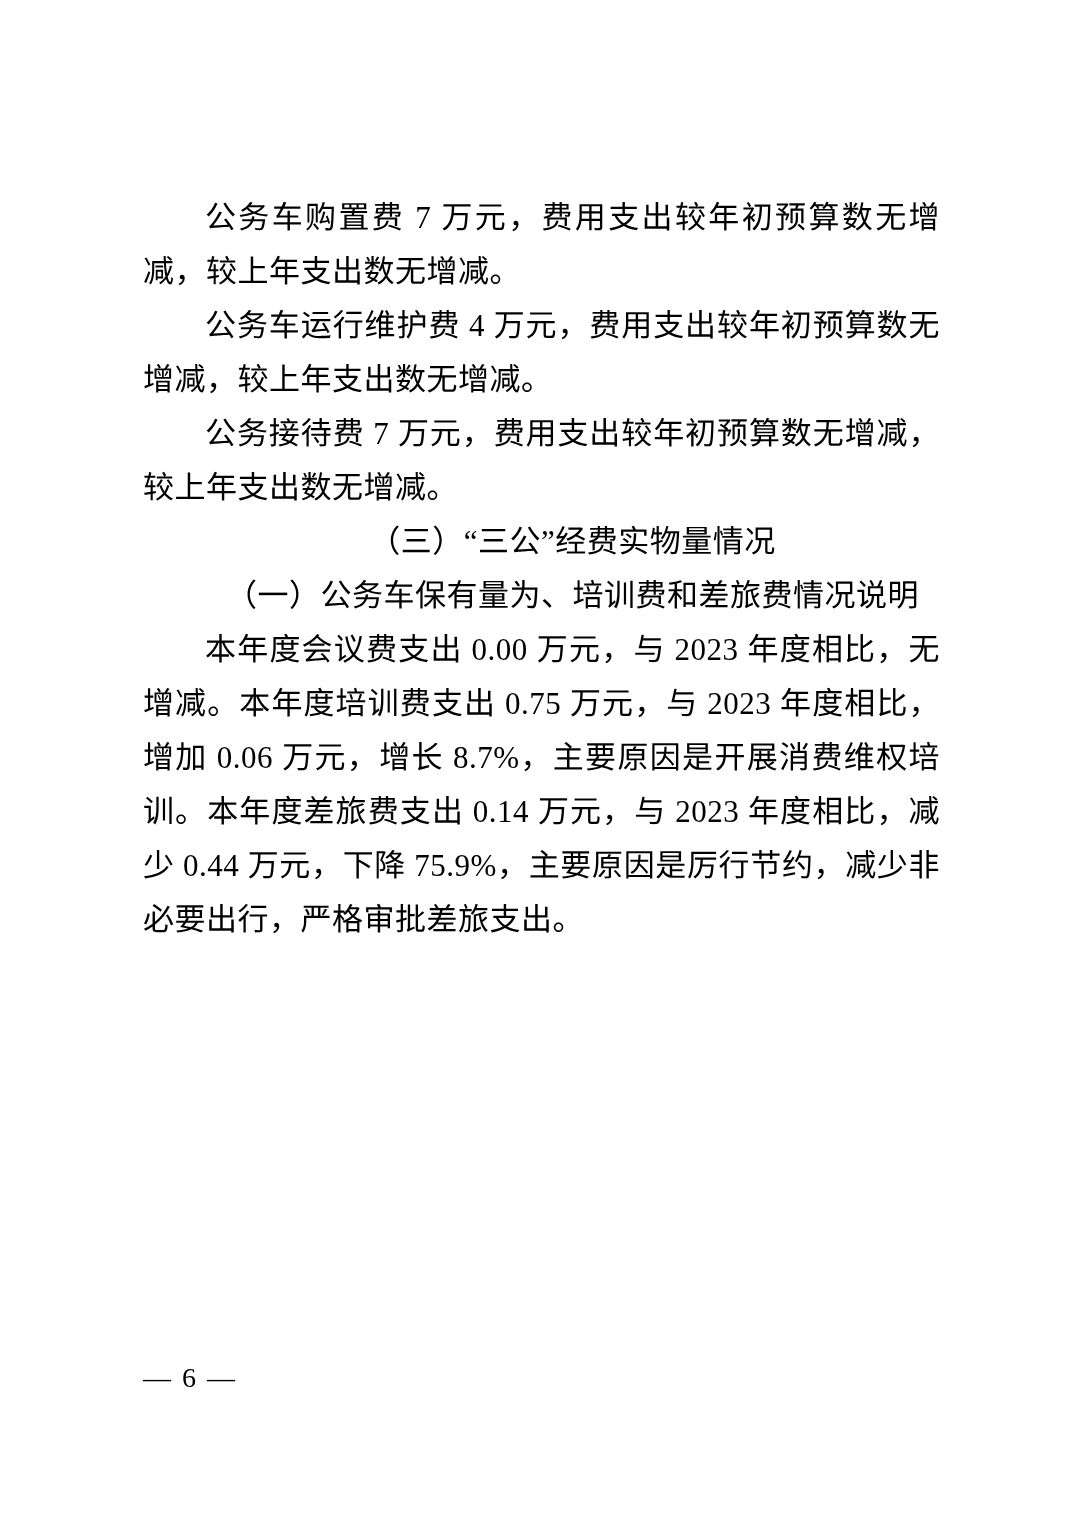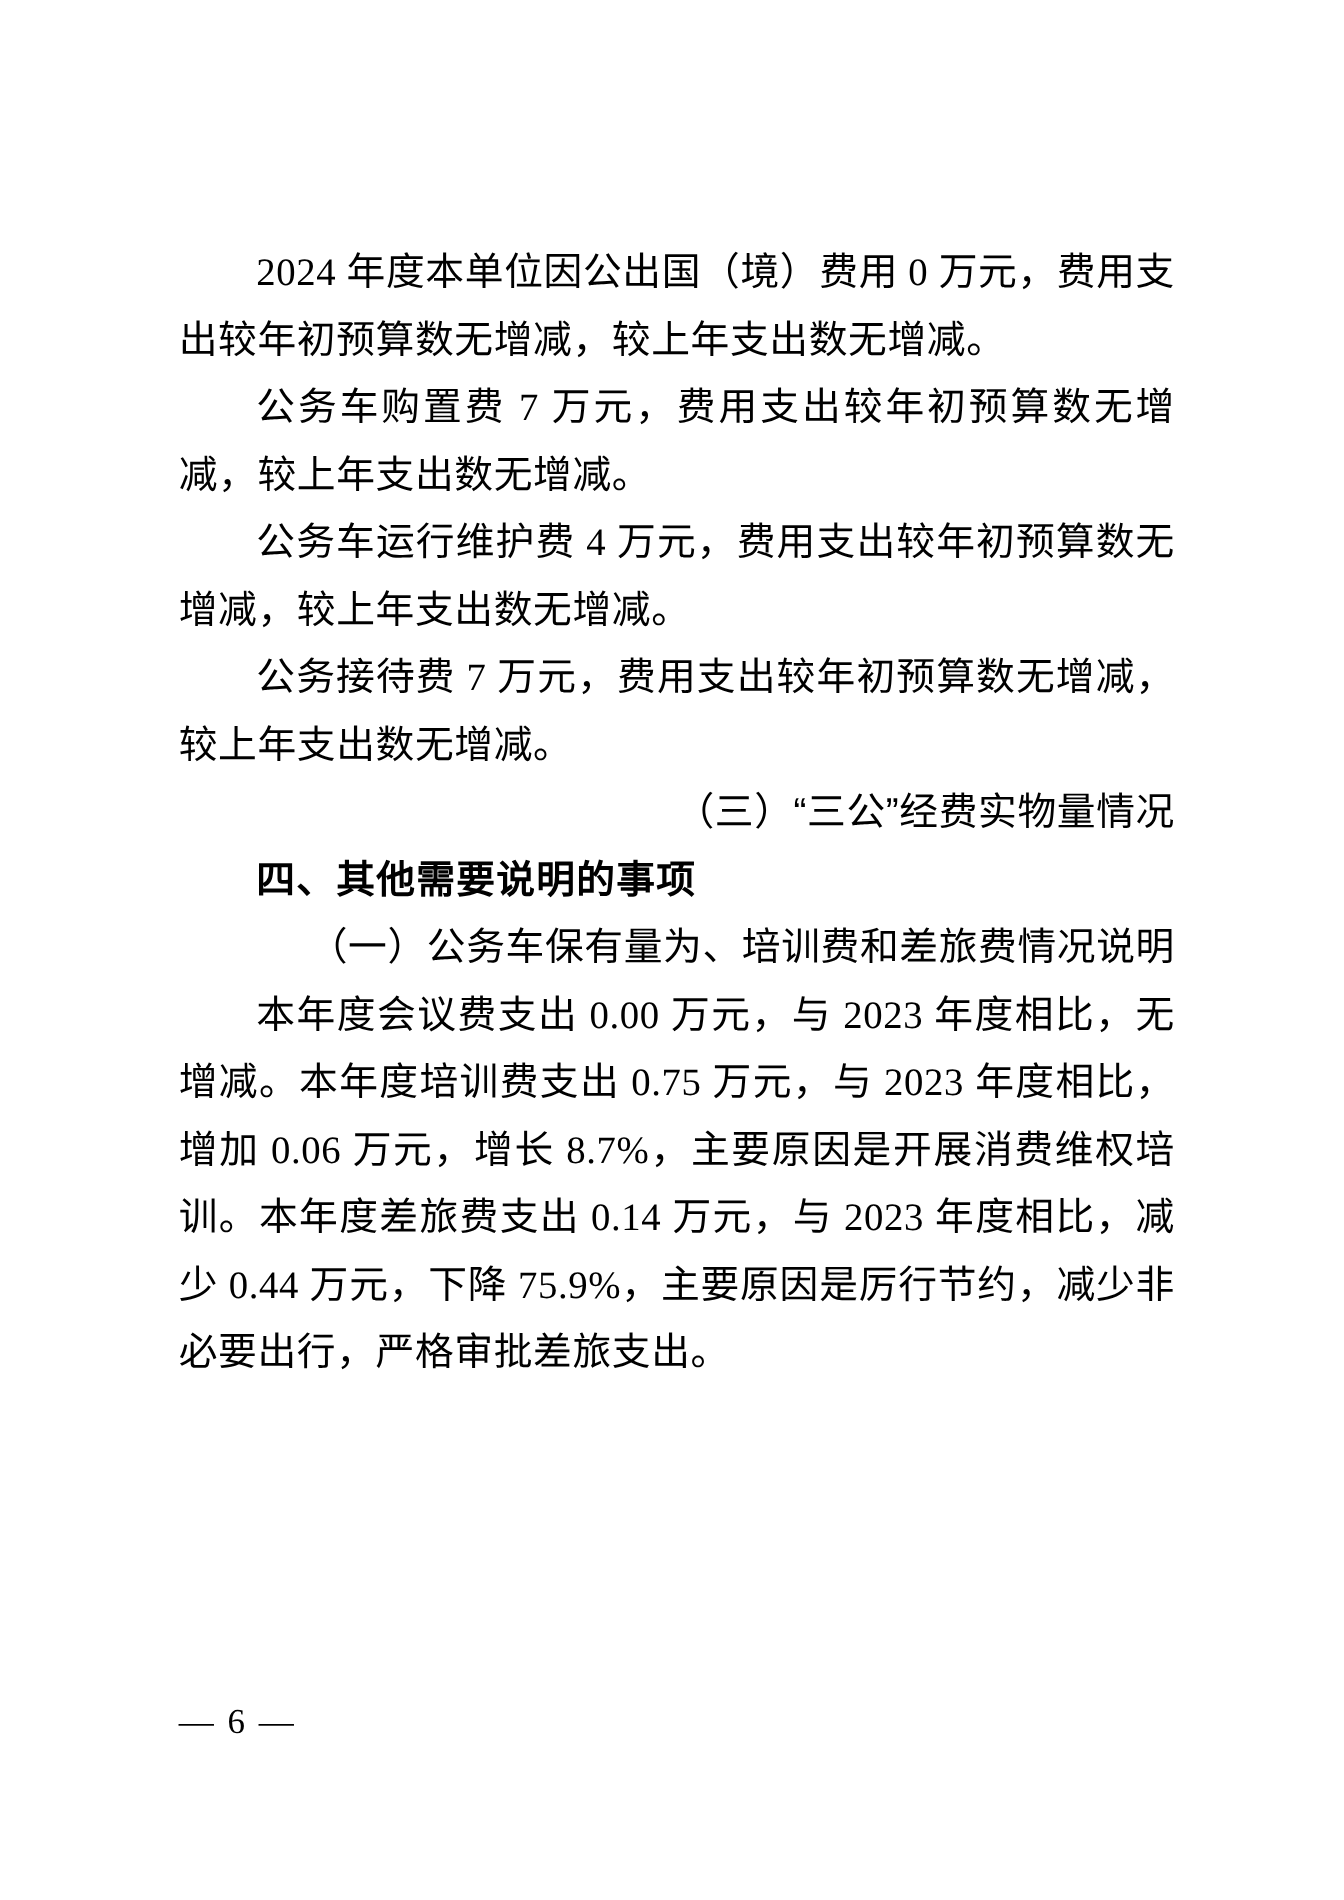--- a/index.html
+++ b/index.html
@@ -32,23 +32,23 @@
     letter-spacing: 0.5px;
     word-break: break-all;
   }
   
   p.body-para {
     font-family: "Liberation Serif", "DejaVu Serif", serif;
     font-weight: 400;
   }
   
   p.kai-heading {
-    font-family: Liberation Sans, sans-serif;
+    font-family: Liberation Serif, serif;
     font-weight: 400;
-    text-align: right;
+    text-align: center;
   }
   
   p.hei-heading {
     font-family: "Liberation Sans", "DejaVu Sans", sans-serif;
     font-weight: 700;
     text-align: left;
     letter-spacing: 1px;
   }
   .footer {
     position: absolute;
@@ -59,26 +59,24 @@
     font-family: "Liberation Serif", "DejaVu Serif", serif;
     color: #000000;
     letter-spacing: 2px;
   }
 </style>
 </head>
 <body>
 
 <div class="page">
   <div class="content">
-    <p class="body-para">2024 年度本单位因公出国（境）费用 0 万元，费用支出较年初预算数无增减，较上年支出数无增减。</p>
     <p class="body-para">公务车购置费 7 万元，费用支出较年初预算数无增减，较上年支出数无增减。</p>
     <p class="body-para">公务车运行维护费 4 万元，费用支出较年初预算数无增减，较上年支出数无增减。</p>
     <p class="body-para">公务接待费 7 万元，费用支出较年初预算数无增减，较上年支出数无增减。</p>
     <p class="kai-heading">（三）“三公”经费实物量情况</p>
-    <p class="hei-heading">四、其他需要说明的事项</p>
     <p class="kai-heading">（一）公务车保有量为、培训费和差旅费情况说明</p>
     <p class="body-para">本年度会议费支出 0.00 万元，与 2023 年度相比，无增减。本年度培训费支出 0.75 万元，与 2023 年度相比，增加 0.06 万元，增长 8.7%，主要原因是开展消费维权培训。本年度差旅费支出 0.14 万元，与 2023 年度相比，减少 0.44 万元，下降 75.9%，主要原因是厉行节约，减少非必要出行，严格审批差旅支出。</p>
   </div>
 
   <div class="footer">
     <span>— 6 —</span>
   </div>
 </div>
 
 </body></html>

